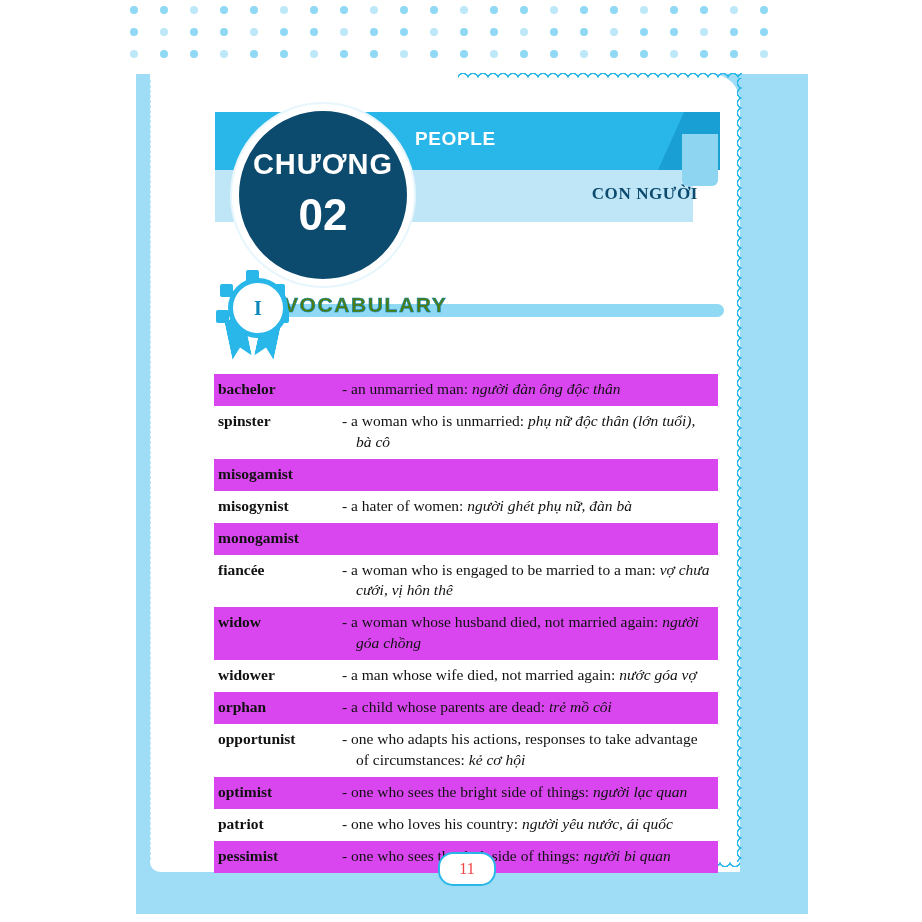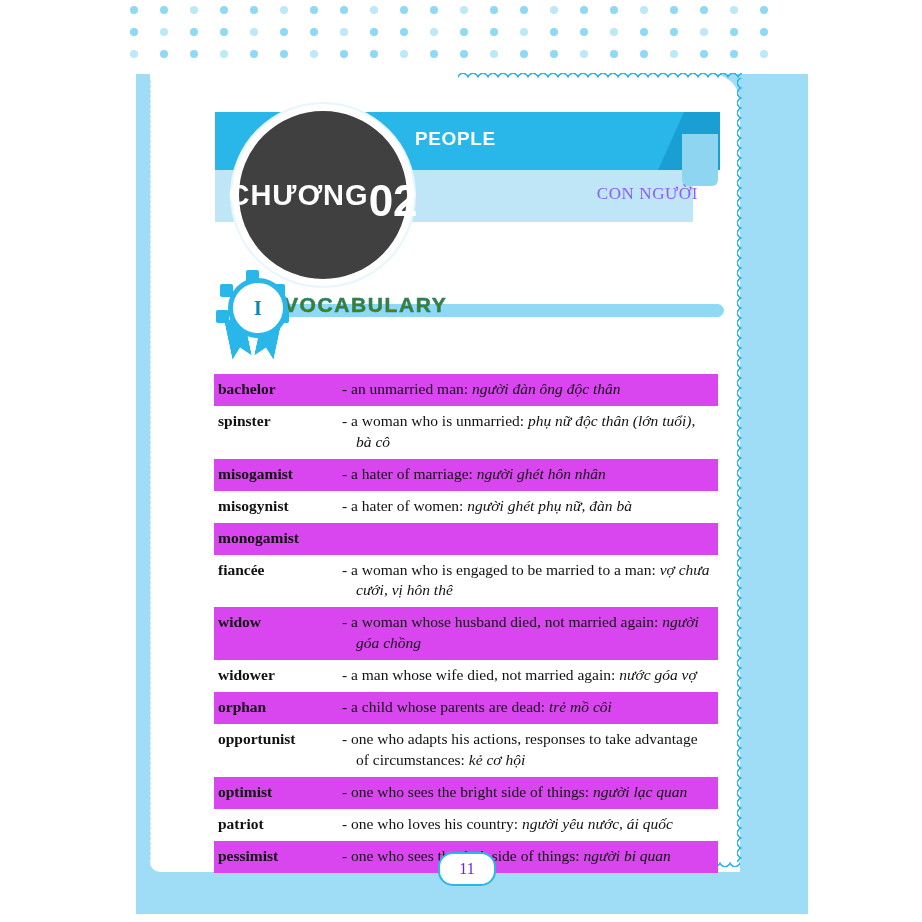--- a/index.html
+++ b/index.html
@@ -148,39 +148,39 @@
     font-weight: bold;
     font-size: 19px;
     letter-spacing: 0.6px;
     color: #ffffff;
   }
   #banner-vi {
     position: absolute;
     right: 22px;
     top: 72px;
     font-family: "Liberation Serif", serif;
-    font-weight: normal;
+    font-weight: bold;
     font-size: 17px;
     letter-spacing: 0.6px;
-    color: #8b5cf6;
+    color: #0c4a6e;
   }
 
   
   #chapter-badge {
     position: absolute;
     left: 232px;
     top: 104px;
     width: 168px;
     height: 168px;
     border-radius: 50%;
-    background: #404040;
+    background: #0c4a6e;
     border: 7px solid #ffffff;
     box-shadow: 0 0 0 2px #e6f6fc;
     display: flex;
-    flex-direction: row;
+    flex-direction: column;
     align-items: center;
     justify-content: center;
     color: #ffffff;
     font-family: "Liberation Sans", sans-serif;
   }
   #chapter-word {
     font-size: 29px;
     font-weight: bold;
     letter-spacing: 1px;
     line-height: 1;
@@ -301,21 +301,21 @@
     width: 54px;
     height: 30px;
     border: 2px solid #29b6e8;
     border-radius: 15px;
     background: #ffffff;
     display: flex;
     align-items: center;
     justify-content: center;
     font-family: "Liberation Serif", serif;
     font-size: 16px;
-    color: #6d28d9;
+    color: #ef4444;
   }
 </style>
 </head>
 <body>
 
 <div class="dots" id="dots-top">
     <div class="dot"></div>
     <div class="dot"></div>
     <div class="dot light"></div>
     <div class="dot"></div>
@@ -463,21 +463,20 @@
     <div class="vrow shaded">
       <div class="vterm">bachelor</div>
       <div class="vdef">- an unmarried man: <i>người đàn ông độc thân</i></div>
     </div>
     <div class="vrow">
       <div class="vterm">spinster</div>
       <div class="vdef">- a woman who is unmarried: <i>phụ nữ độc thân (lớn tuổi), bà cô</i></div>
     </div>
     <div class="vrow shaded">
       <div class="vterm">misogamist</div>
-      <div class="vdef">- a hater of marriage: <i>người ghét hôn nhân</i></div>
     </div>
     <div class="vrow">
       <div class="vterm">misogynist</div>
       <div class="vdef">- a hater of women: <i>người ghét phụ nữ, đàn bà</i></div>
     </div>
     <div class="vrow shaded">
       <div class="vterm">monogamist</div>
     </div>
     <div class="vrow">
       <div class="vterm">fiancée</div>

